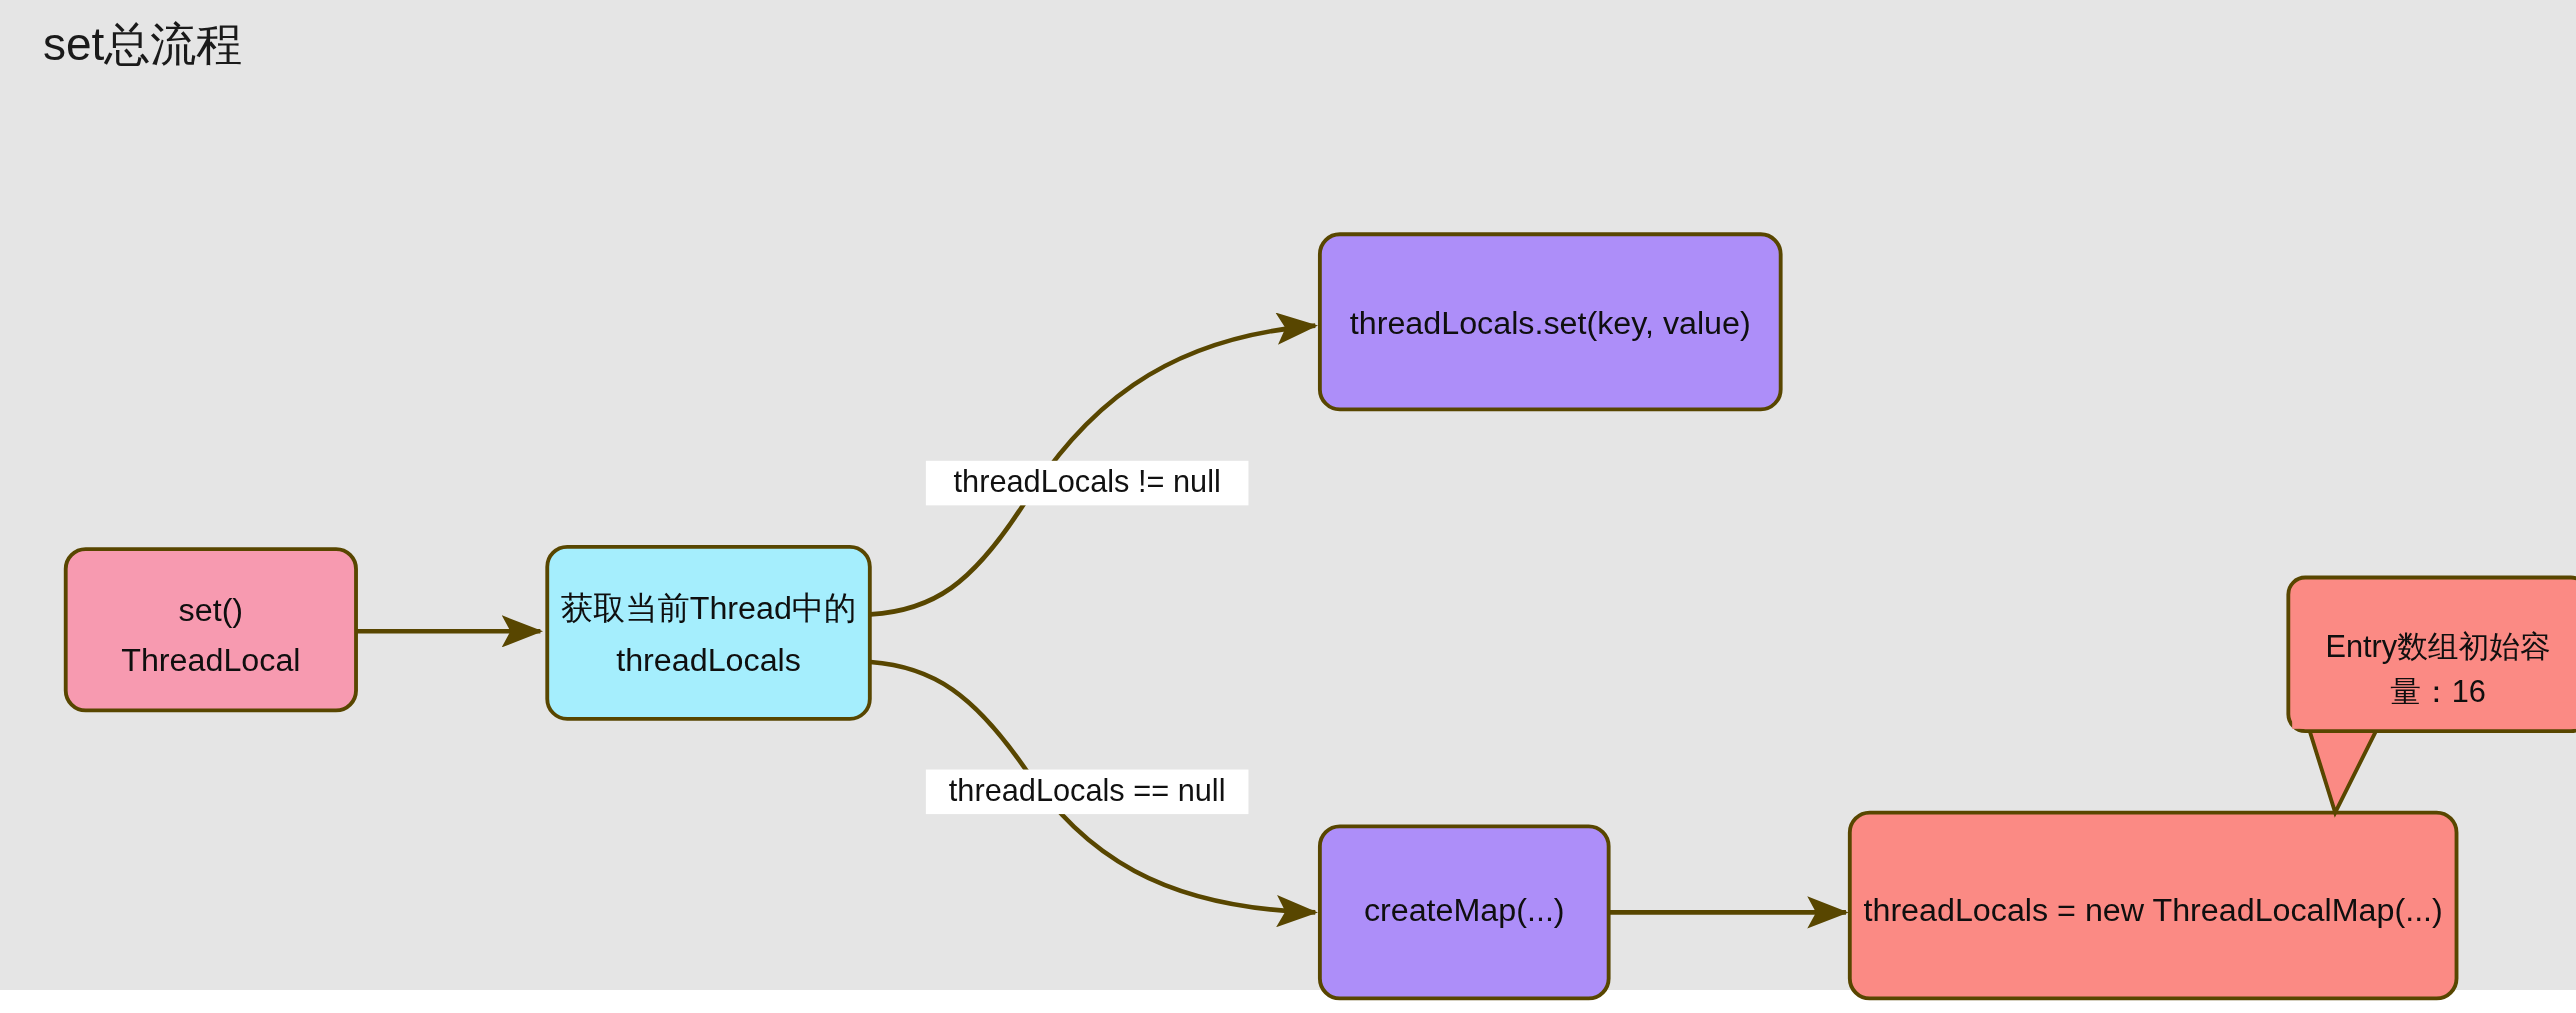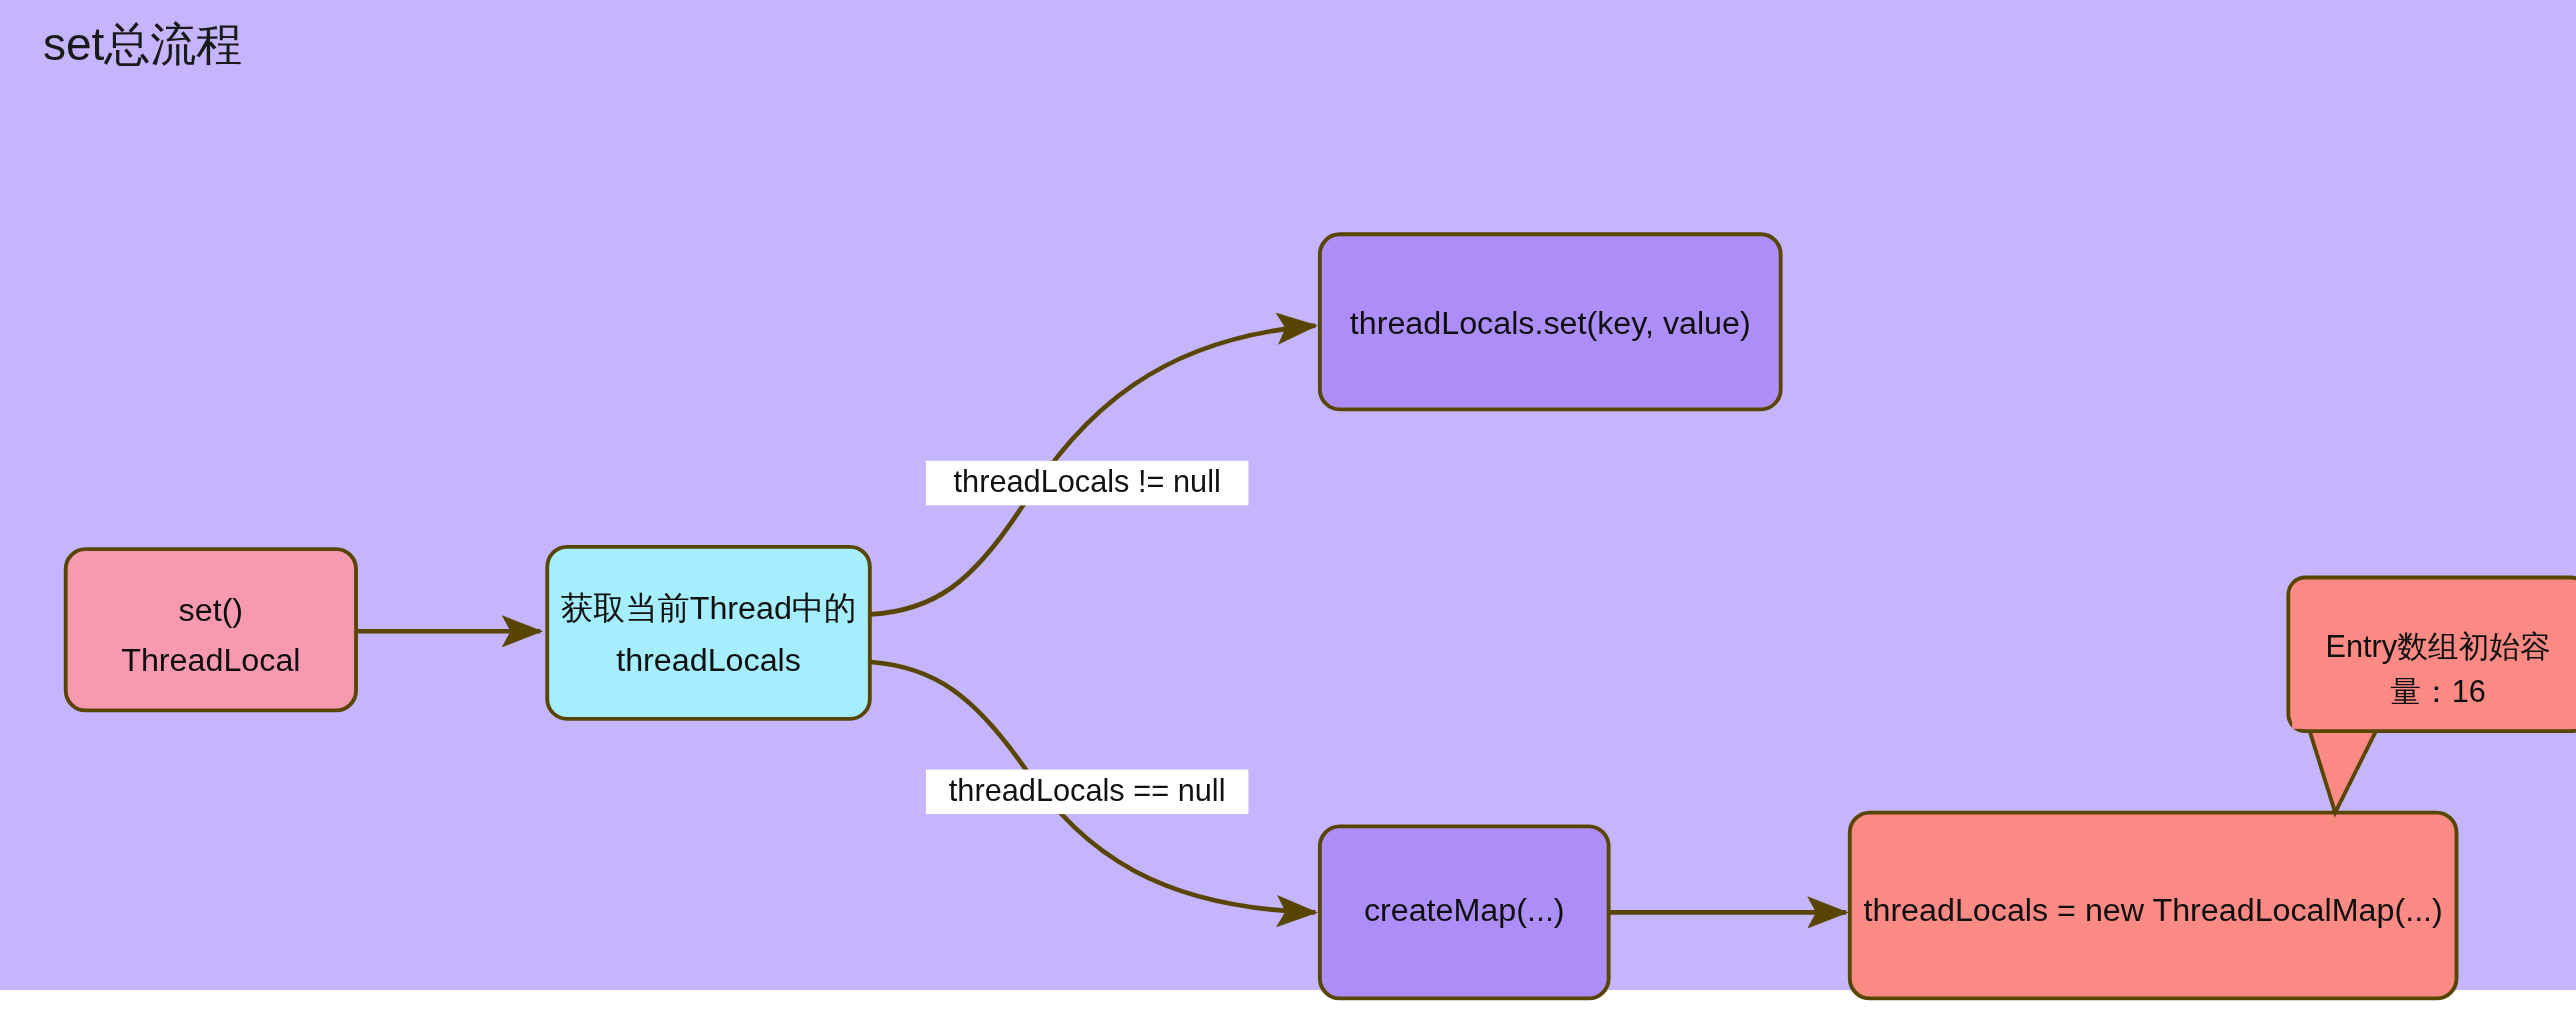--- a/index.html
+++ b/index.html
@@ -11,21 +11,21 @@
     width: 2576px;
     height: 1013px;
     font-family: "Liberation Sans", "DejaVu Sans", sans-serif;
     overflow: hidden;
     position: relative;
   }
   #diagram-root {
     position: relative;
     width: 2576px;
     height: 990px;
-    background: #c4b5fd;
+    background: #e5e5e5;
     text-align: right;
   }
   .page-title {
     position: absolute;
     left: 43px;
     top: 18.4px;
     font-size: 46px;
     line-height: 1.15;
     color: #1a1a1a;
     font-family: "Liberation Sans", "DejaVu Sans", sans-serif;

